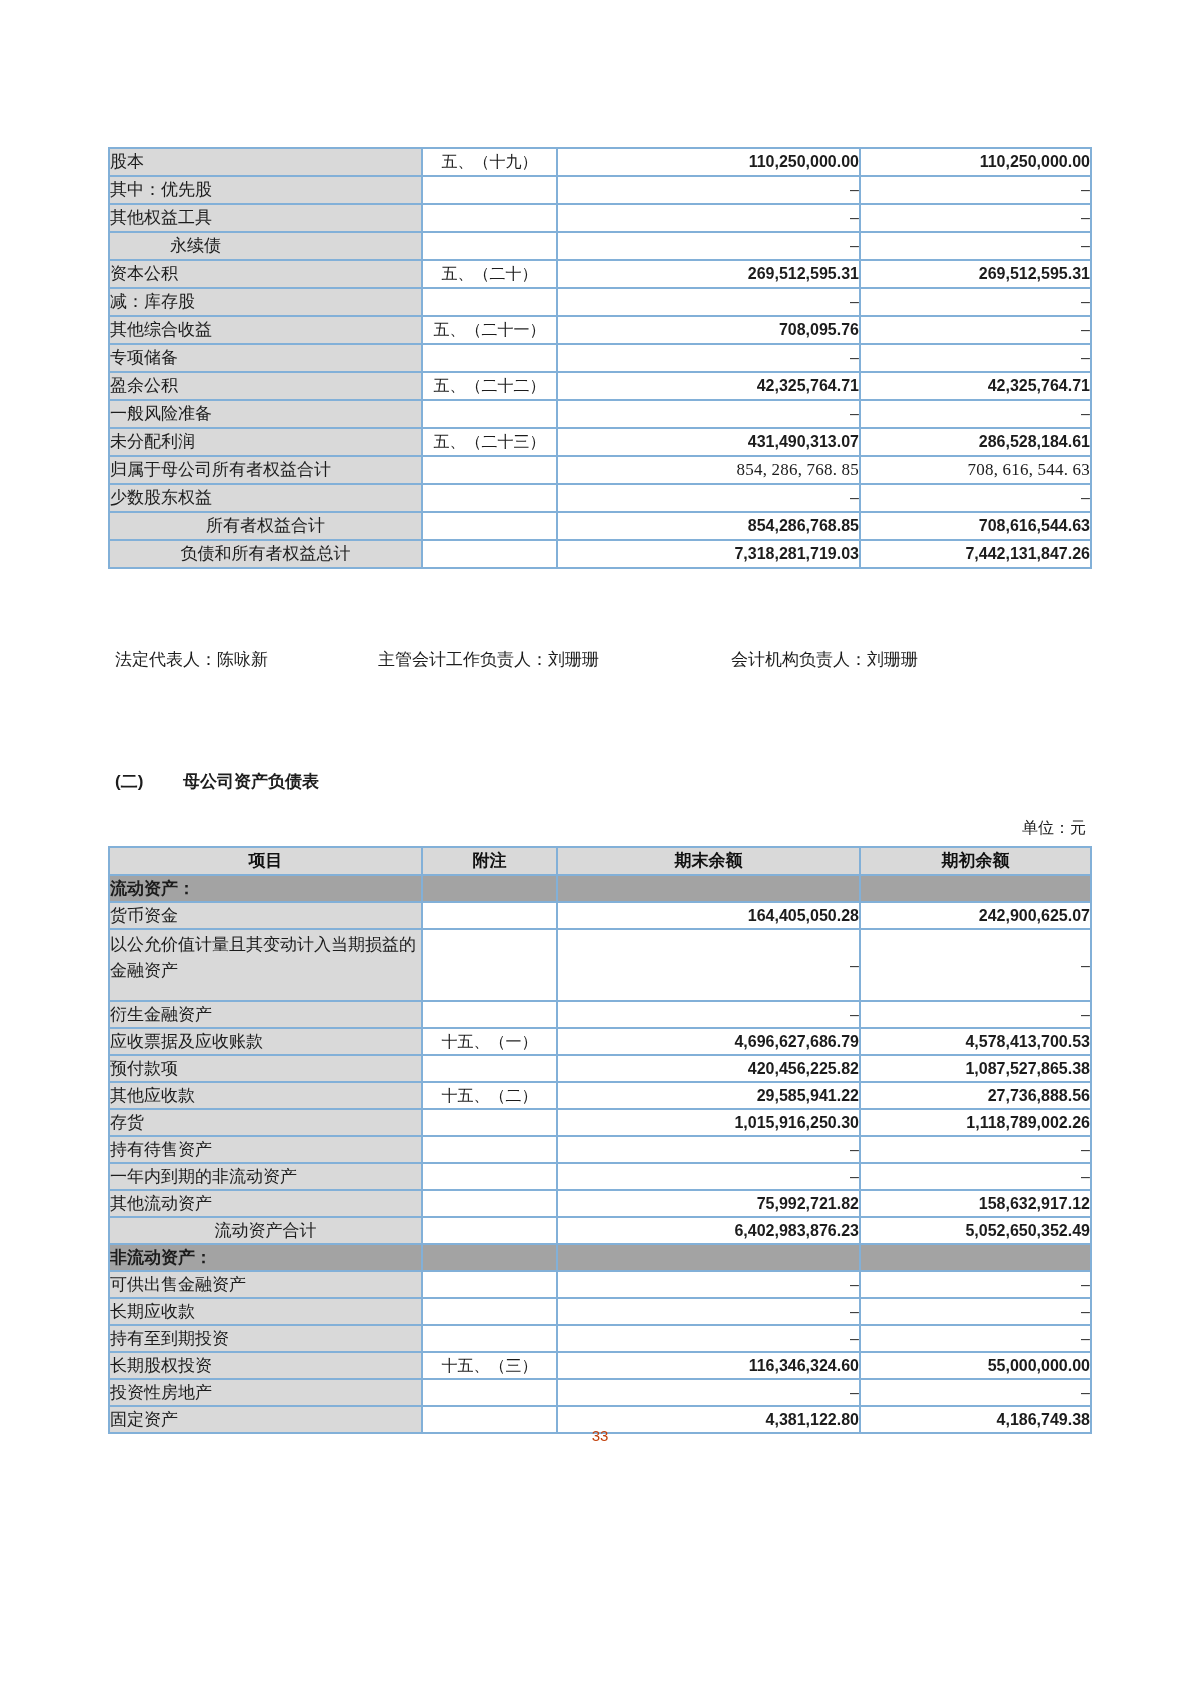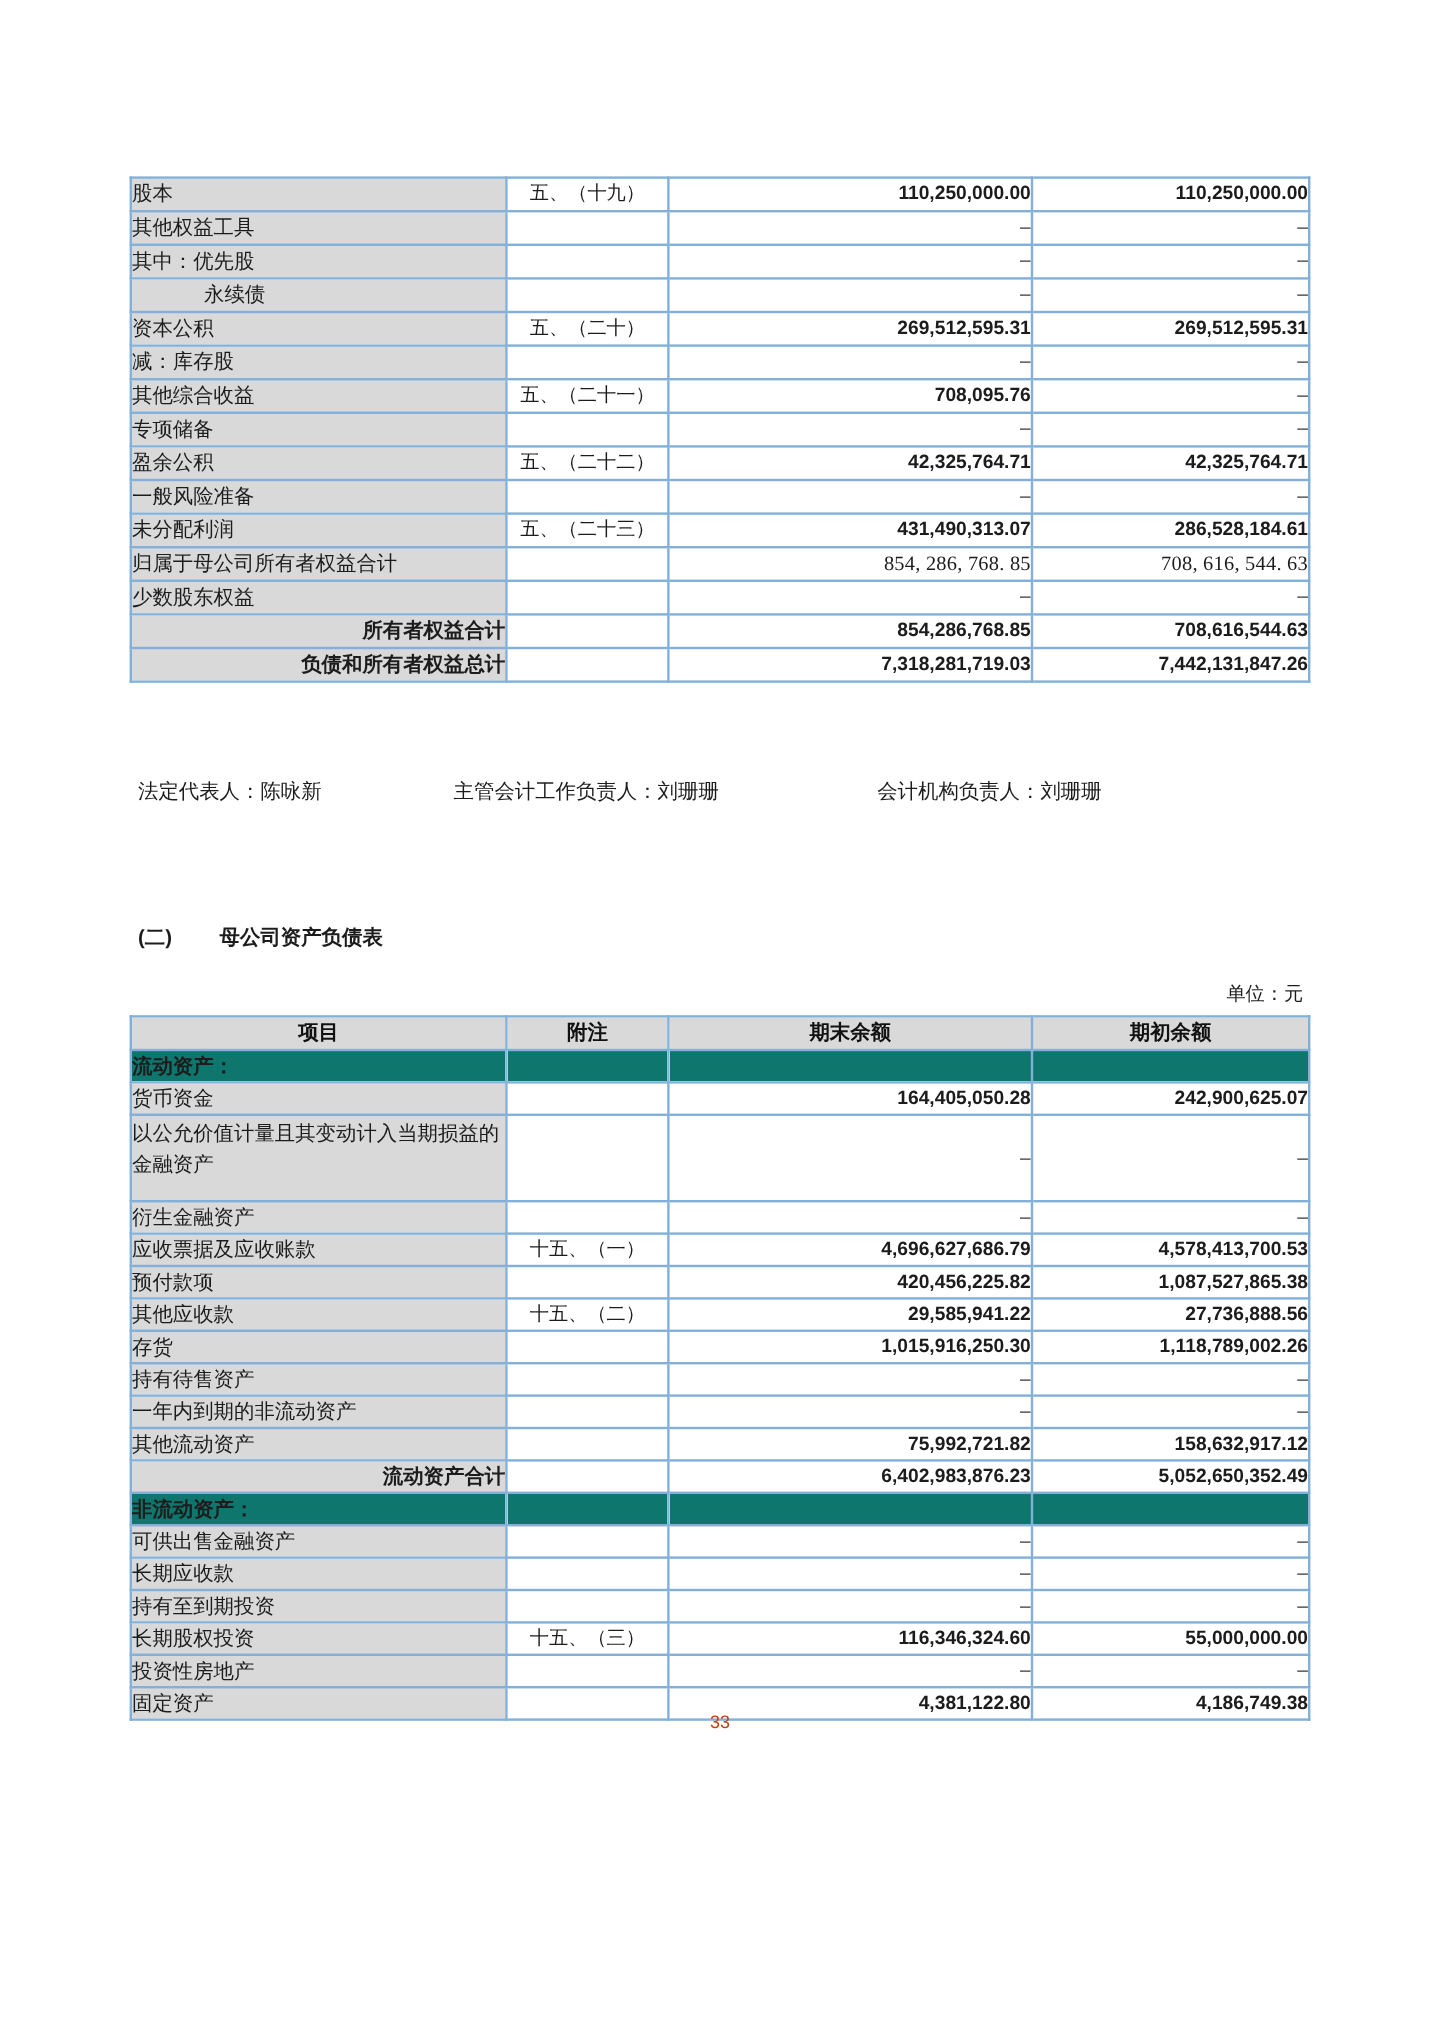--- a/index.html
+++ b/index.html
@@ -32,23 +32,23 @@
     background:#d9d9d9;font-weight:bold;text-align:center;font-size:17px;color:#111;
   }
   td.item{
     background:#d9d9d9;text-align:left;padding-left:8px;padding-right:6px;
     font-size:17px;white-space:nowrap;
   }
   td.item.indent{padding-left:60px;}
   td.note{text-align:center;font-size:16px;white-space:nowrap;}
   td.num{text-align:right;padding-right:10px;font-size:16px;font-weight:bold;white-space:nowrap;}
   td.num.dash{font-weight:normal;color:#3a3a3a;}
-  tr.section td{background:#0f766e;}
+  tr.section td{background:#a3a3a3;}
   tr.section td.item{font-weight:bold;}
-  tr.total td.item{font-weight:bold;text-align:right;padding-left:0;}
+  tr.total td.item{font-weight:normal;text-align:center;padding-left:0;}
   tr.serifnum td.num{font-family:"Liberation Serif", serif;font-weight:normal;font-size:17px;letter-spacing:0.2px;}
 
   .sig-row{position:absolute;top:648px;left:0;width:982px;height:24px;font-size:17px;}
   .sig-row span{position:absolute;white-space:nowrap;}
   .sig-legal{left:7px;}
   .sig-chief{left:270px;}
   .sig-dept{left:623px;}
 
   .sec-heading{position:absolute;top:770px;left:7px;font-size:17px;font-weight:bold;white-space:nowrap;}
   .sec-heading .sec-index{display:inline-block;width:68px;}
@@ -73,27 +73,27 @@
           <col class="c-begin">
       </colgroup>
       <tbody>
           <tr>
             <td class="item">股本</td>
             <td class="note">五、（十九）</td>
             <td class="num">110,250,000.00</td>
             <td class="num">110,250,000.00</td>
           </tr>
           <tr>
+            <td class="item">其中：优先股</td>
+            <td class="note"></td>
+            <td class="num dash">–</td>
+            <td class="num dash">–</td>
+          </tr>
+          <tr>
             <td class="item">其他权益工具</td>
-            <td class="note"></td>
-            <td class="num dash">–</td>
-            <td class="num dash">–</td>
-          </tr>
-          <tr>
-            <td class="item">其中：优先股</td>
             <td class="note"></td>
             <td class="num dash">–</td>
             <td class="num dash">–</td>
           </tr>
           <tr>
             <td class="item indent">永续债</td>
             <td class="note"></td>
             <td class="num dash">–</td>
             <td class="num dash">–</td>
           </tr>

